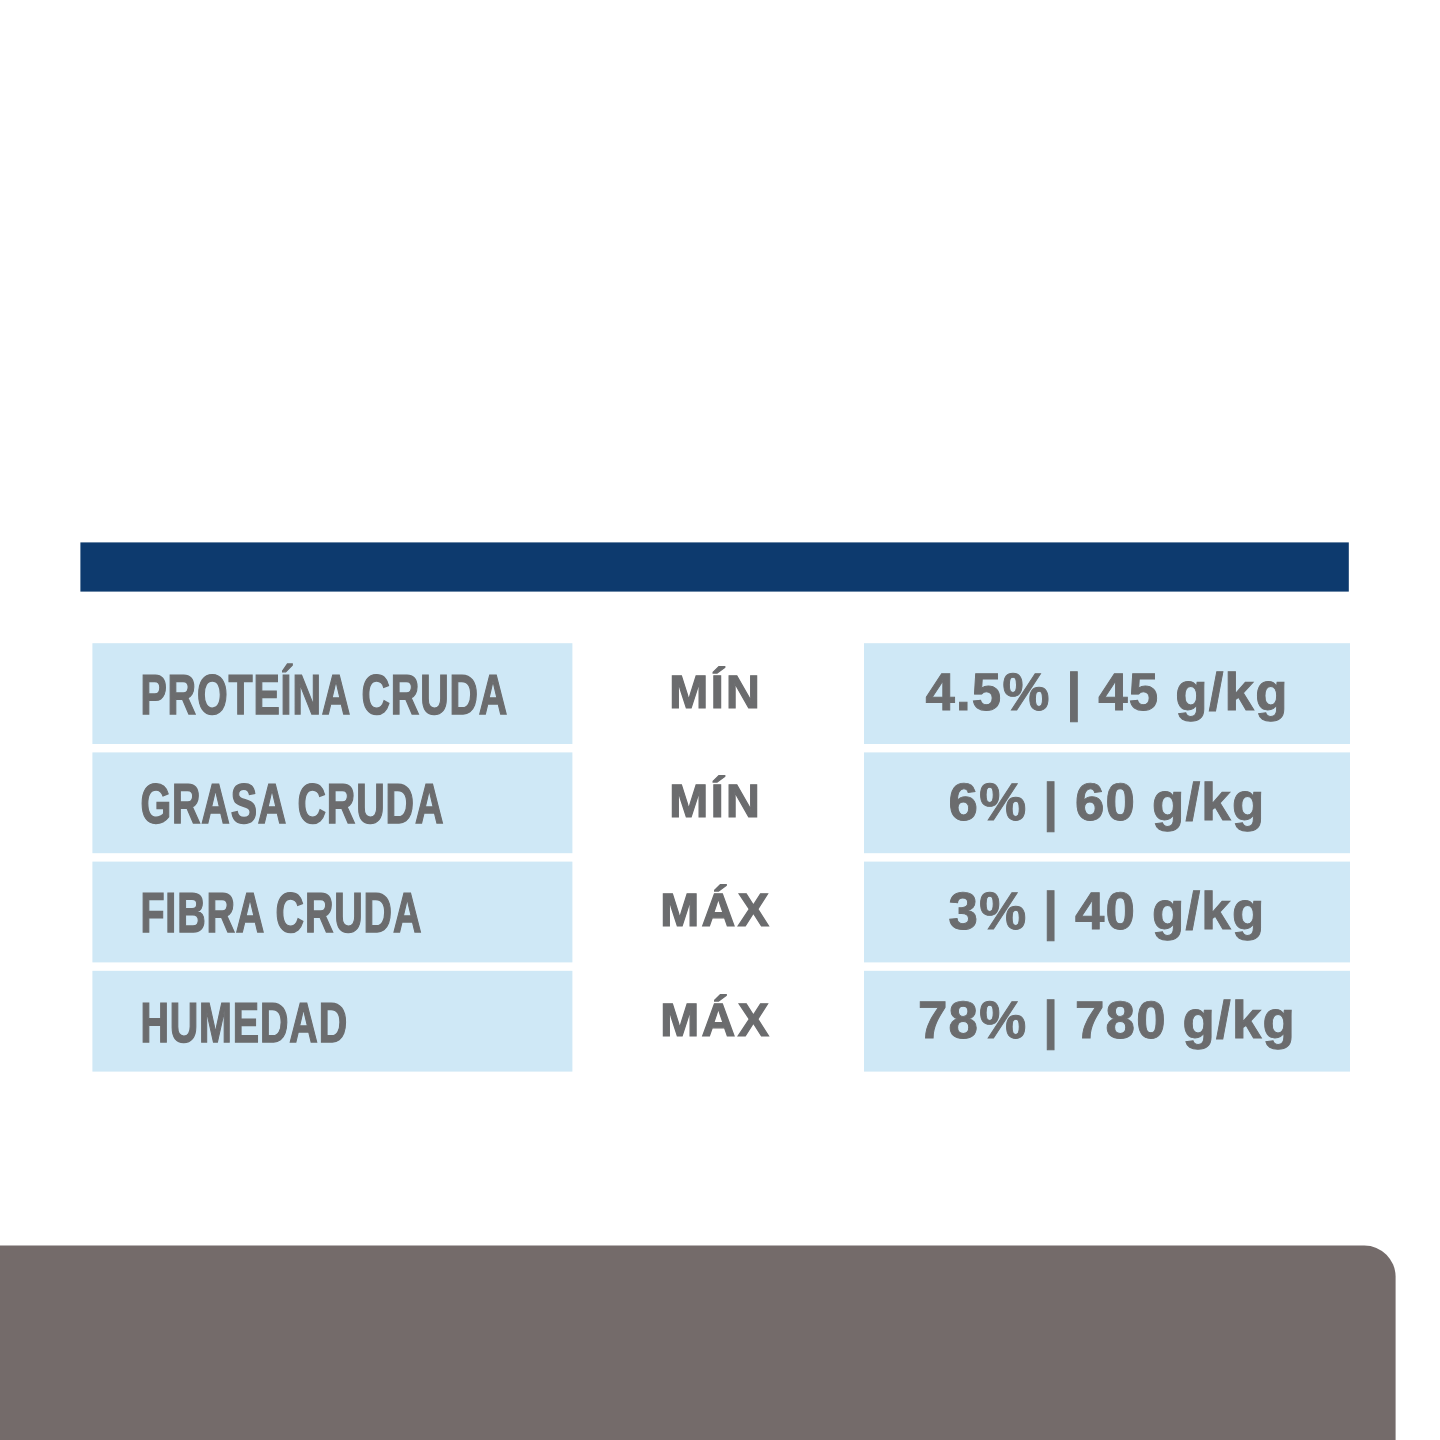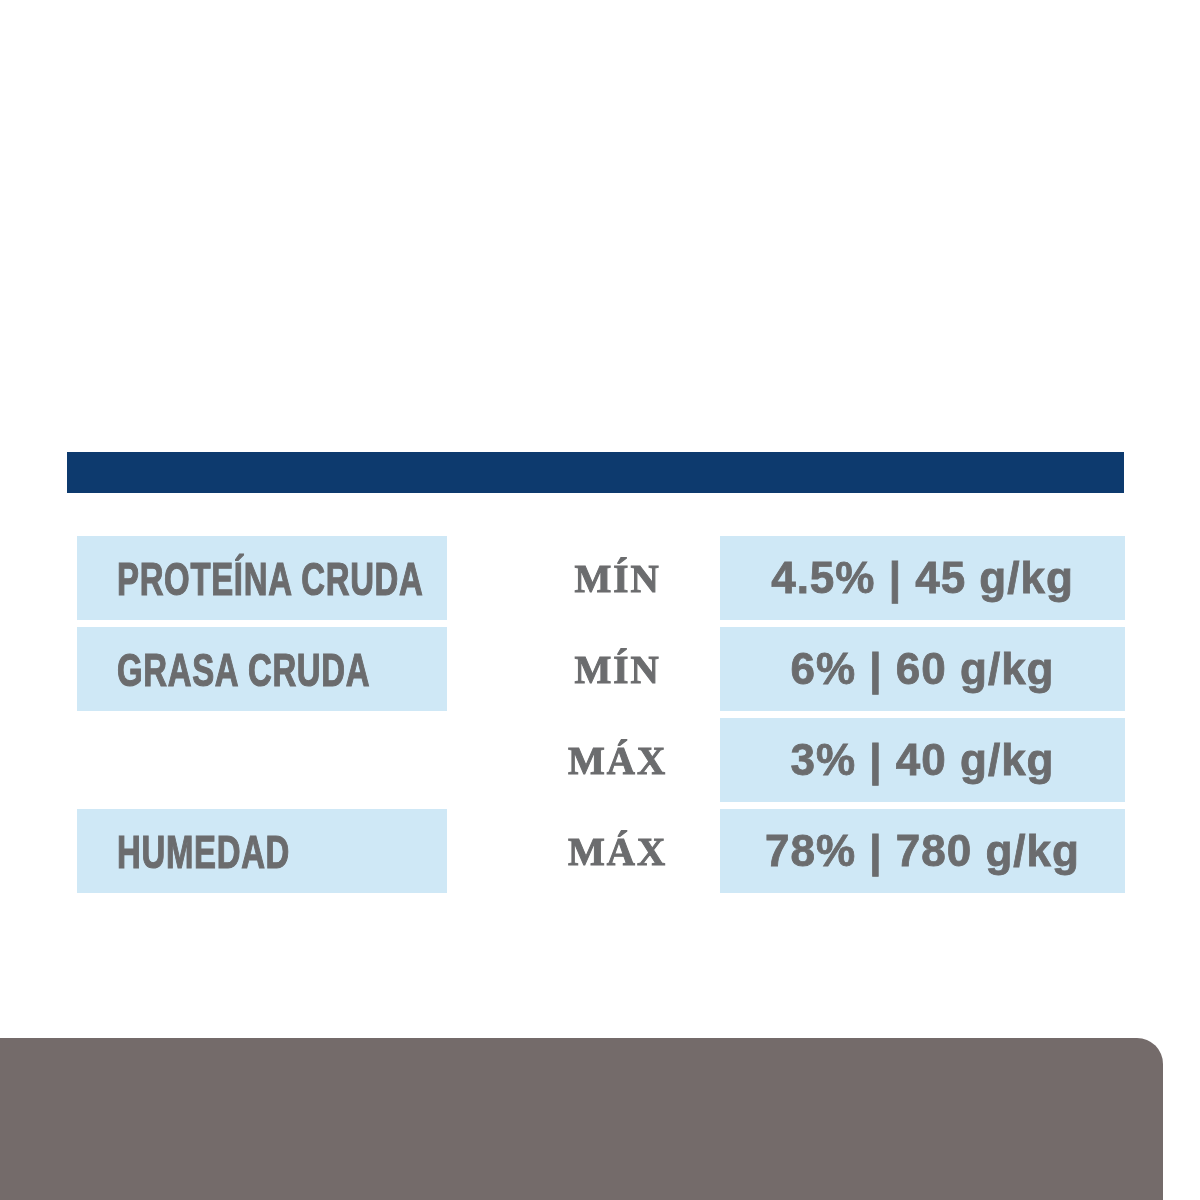--- a/index.html
+++ b/index.html
@@ -70,32 +70,31 @@
 
   .cell {
     position: absolute;
     top: 0;
     height: 84px;
     display: flex;
     align-items: center;
   }
   .cell-name {
     left: 77px;
-    width: 370px;
+    width: 400px;
     background: var(--light-blue, #cfe8f6);
     padding-left: 40px;
     box-sizing: border-box;
     justify-content: flex-start;
   }
   .cell-limit {
-    left: 494px;
+    left: 473px;
     width: 247px;
     background: transparent;
     justify-content: center;
-    font-family: Liberation Serif, serif;
   }
   .cell-value {
     left: 720px;
     width: 405px;
     background: var(--light-blue, #cfe8f6);
     justify-content: center;
   }
 
   .nutrient-label {
     color: var(--gray-text, #6b6c6e);
@@ -162,20 +161,23 @@
       </div>
       <div class="cell cell-limit">
         <span class="limit-label">MÍN</span>
       </div>
       <div class="cell cell-value">
         <span class="value-label">6% | 60 g/kg</span>
       </div>
     </div>
 
     <div class="analysis-row row-2">
+      <div class="cell cell-name">
+        <span class="nutrient-label">FIBRA CRUDA</span>
+      </div>
       <div class="cell cell-limit">
         <span class="limit-label">MÁX</span>
       </div>
       <div class="cell cell-value">
         <span class="value-label">3% | 40 g/kg</span>
       </div>
     </div>
 
     <div class="analysis-row row-3">
       <div class="cell cell-name">

